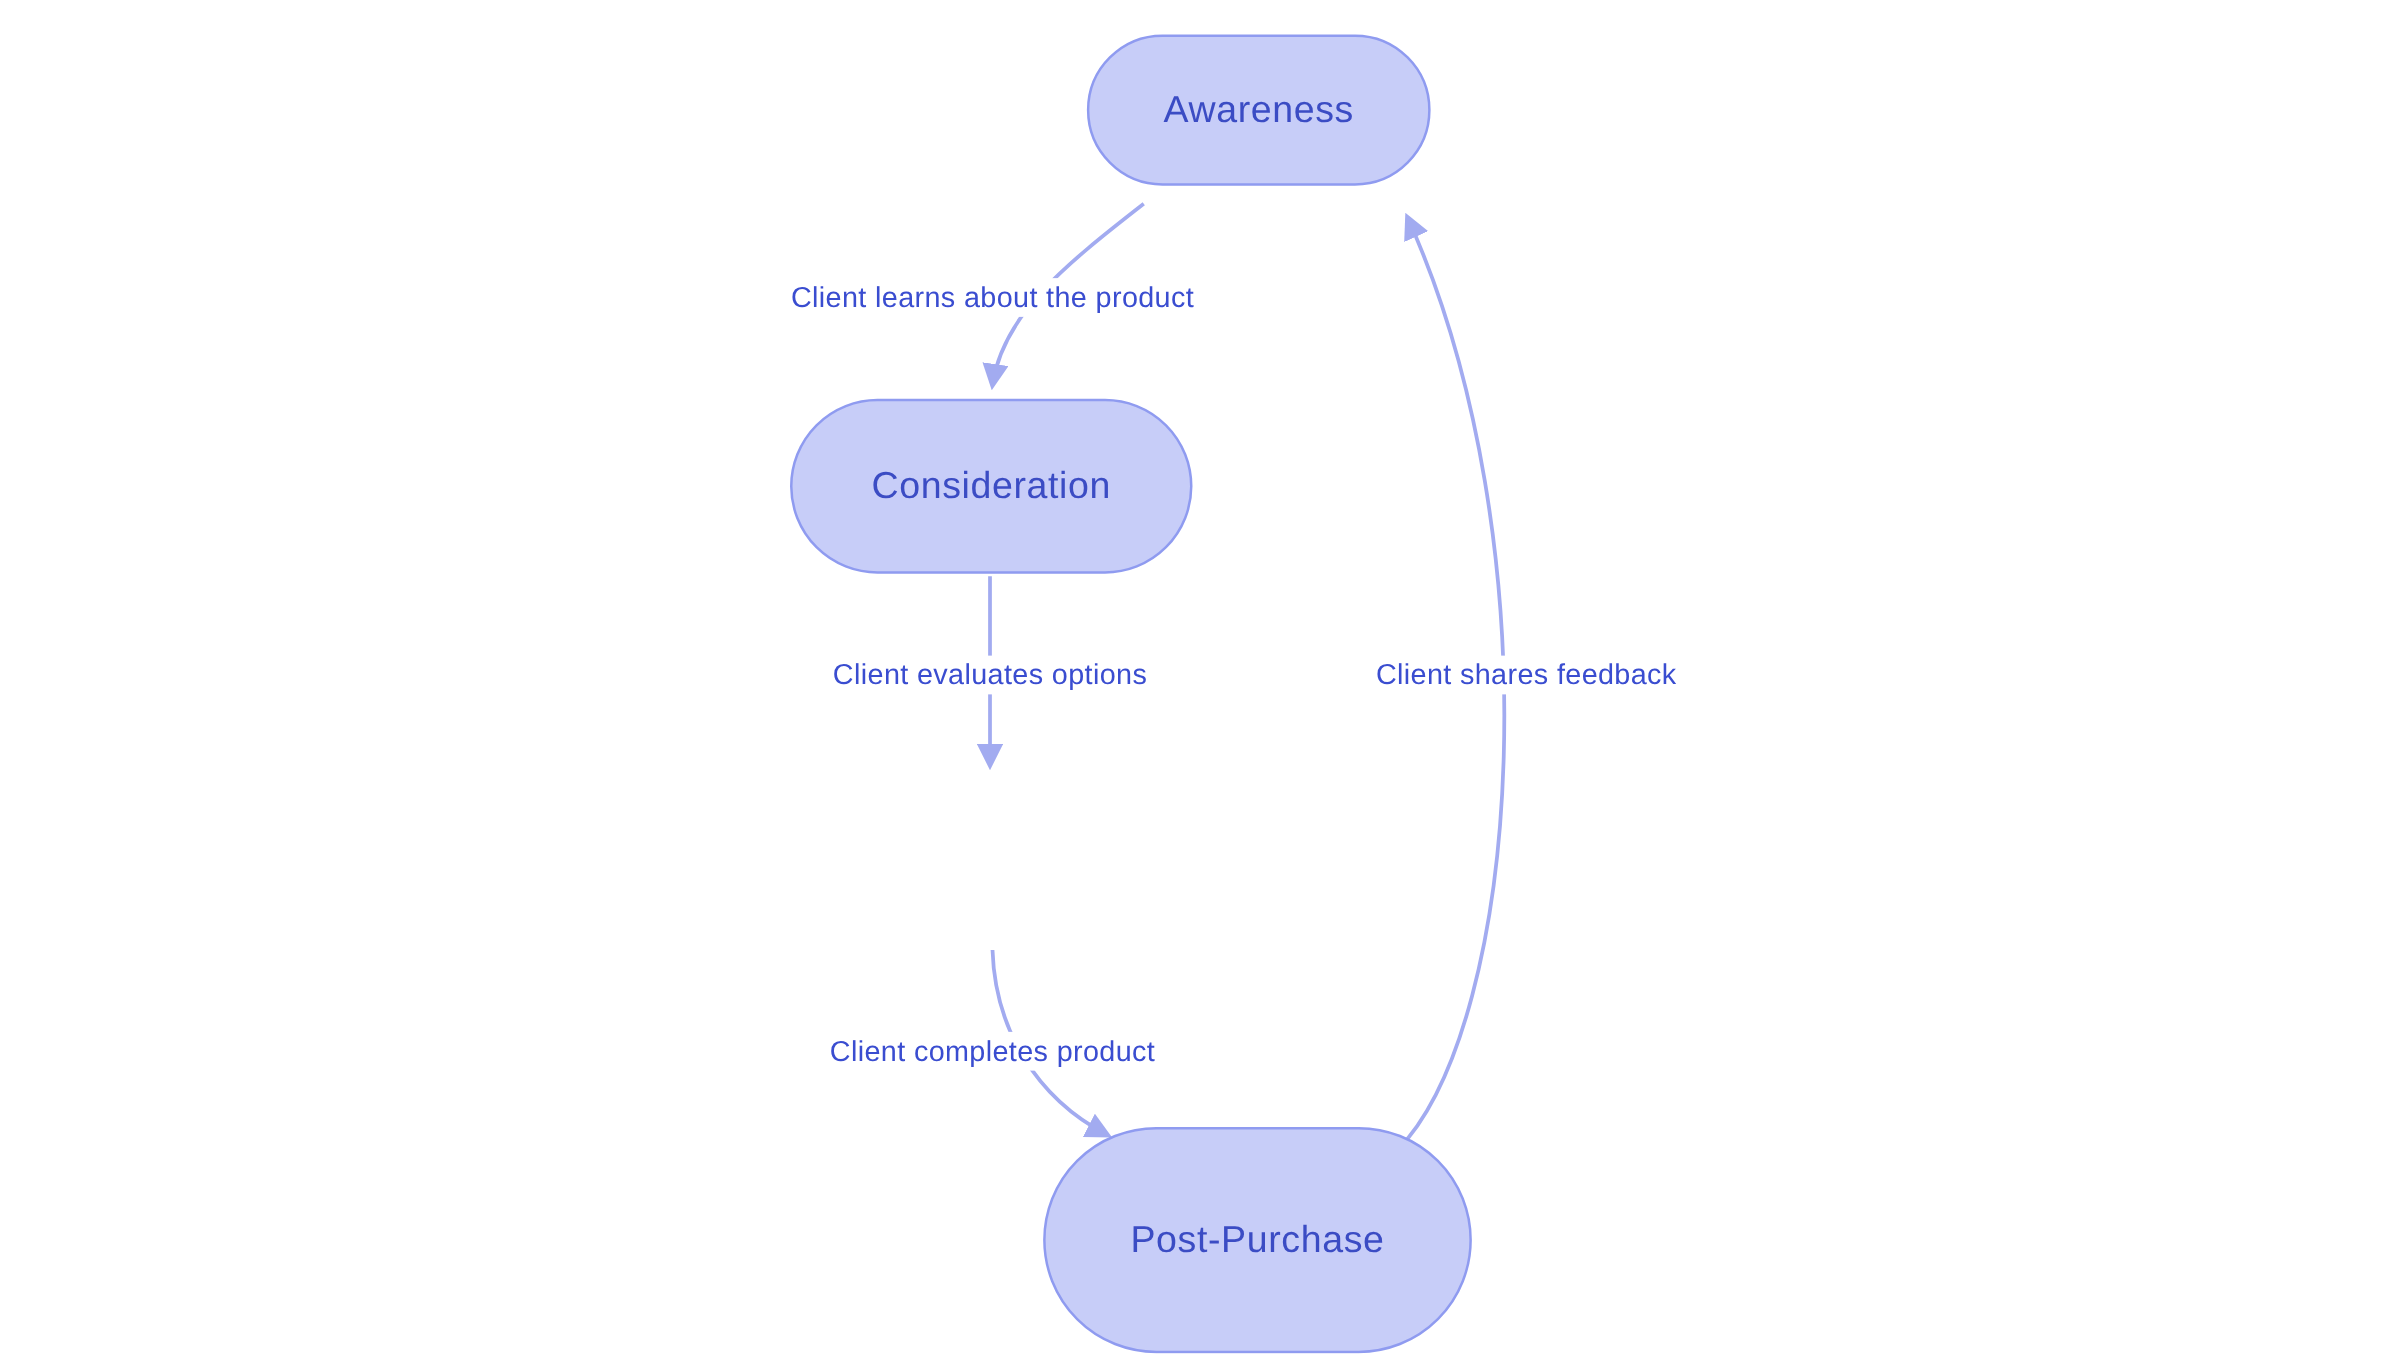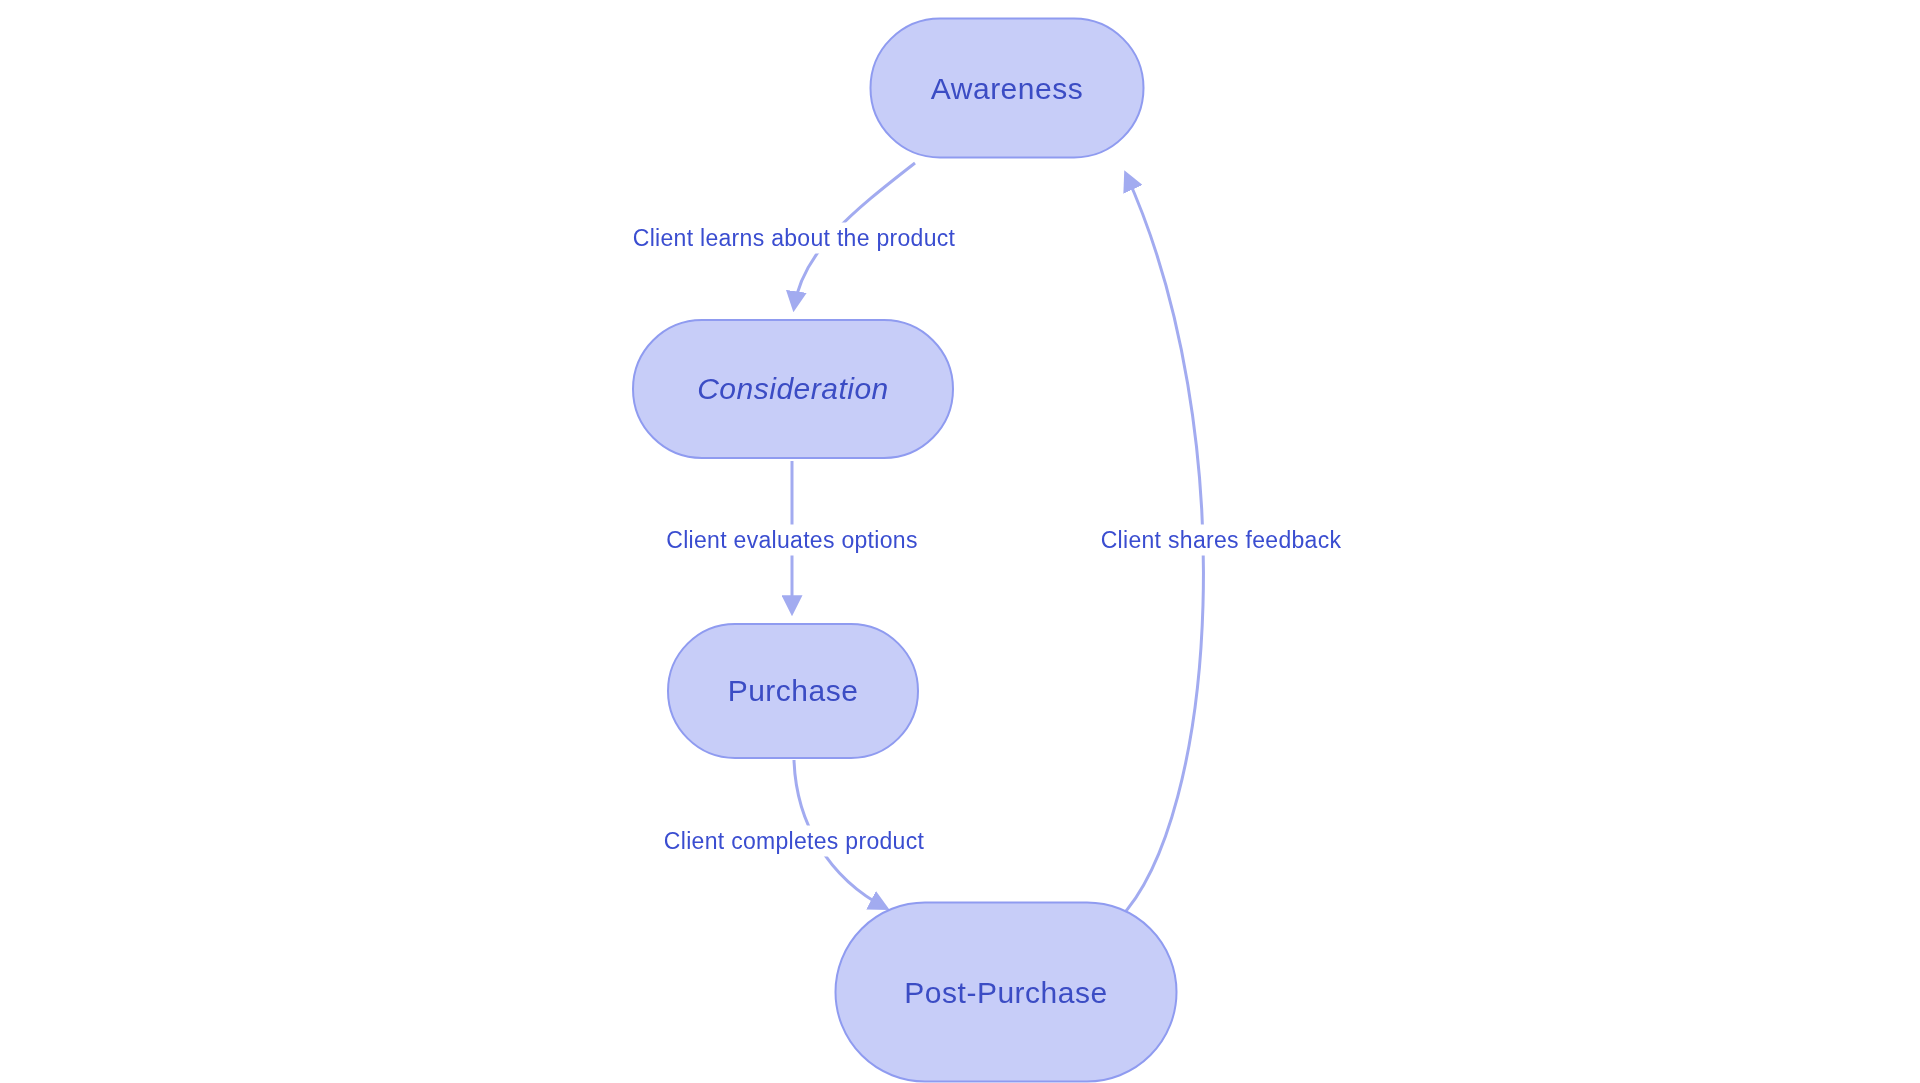--- a/index.html
+++ b/index.html
@@ -47,22 +47,22 @@
     border-radius: 999px;
     display: flex;
     align-items: center;
     justify-content: center;
     color: var(--node-text);
     font-size: 30px;
     font-weight: 500;
     letter-spacing: 0.5px;
     white-space: nowrap;
   }
-  #n-awareness    { left: 1007px; top:  88px; width: 275px; height: 141px; }
-  #n-consideration{ left:  793px; top: 389px; width: 322px; height: 140px; font-style: italic; }
+  #n-awareness    { left: 1007px; top:  88px; width: 275px; height: 121px; }
+  #n-consideration{ left:  793px; top: 389px; width: 322px; height: 140px; }
   #n-purchase     { left:  793px; top: 691px; width: 252px; height: 136px; }
   #n-postpurchase { left: 1006px; top: 992px; width: 343px; height: 181px; }
   .edge-label {
     position: absolute;
     transform: translate(-50%, -50%);
     background: var(--canvas-bg);
     color: var(--edge-label-color);
     font-size: 23px;
     font-weight: 500;
     letter-spacing: 0.3px;
@@ -95,20 +95,17 @@
   <div class="edge-label" id="l-evaluates">Client evaluates options</div>
   <div class="edge-label" id="l-feedback">Client shares feedback</div>
   <div class="edge-label" id="l-completes">Client completes product</div>
 
   <div class="node" id="n-awareness">
     <span>Awareness</span>
   </div>
   <div class="node" id="n-consideration">
     <span>Consideration</span>
   </div>
-  <div class="node" id="n-purchase">
-    <span>Purchase</span>
-  </div>
   <div class="node" id="n-postpurchase">
     <span>Post-Purchase</span>
   </div>
 
 </div>
 
 </body></html>

